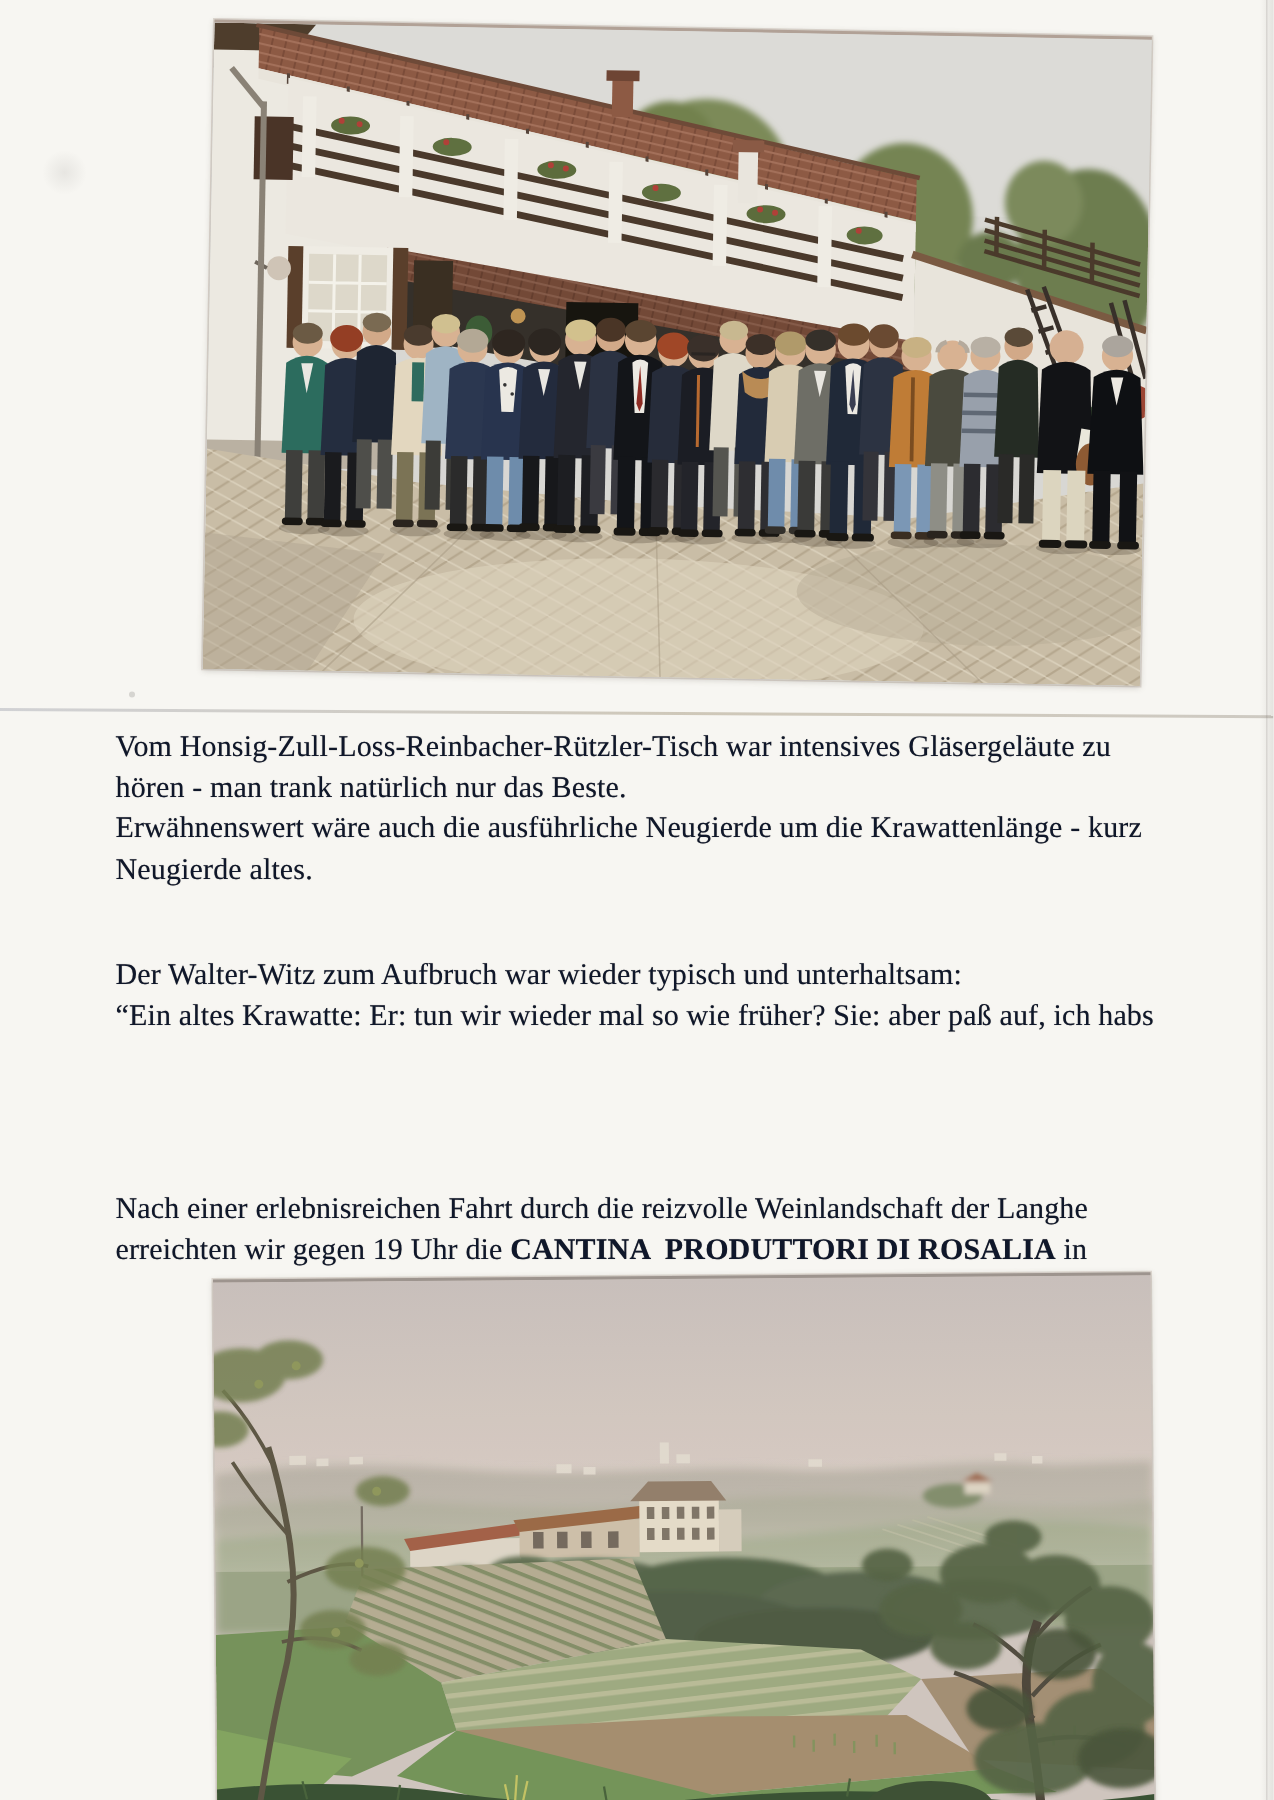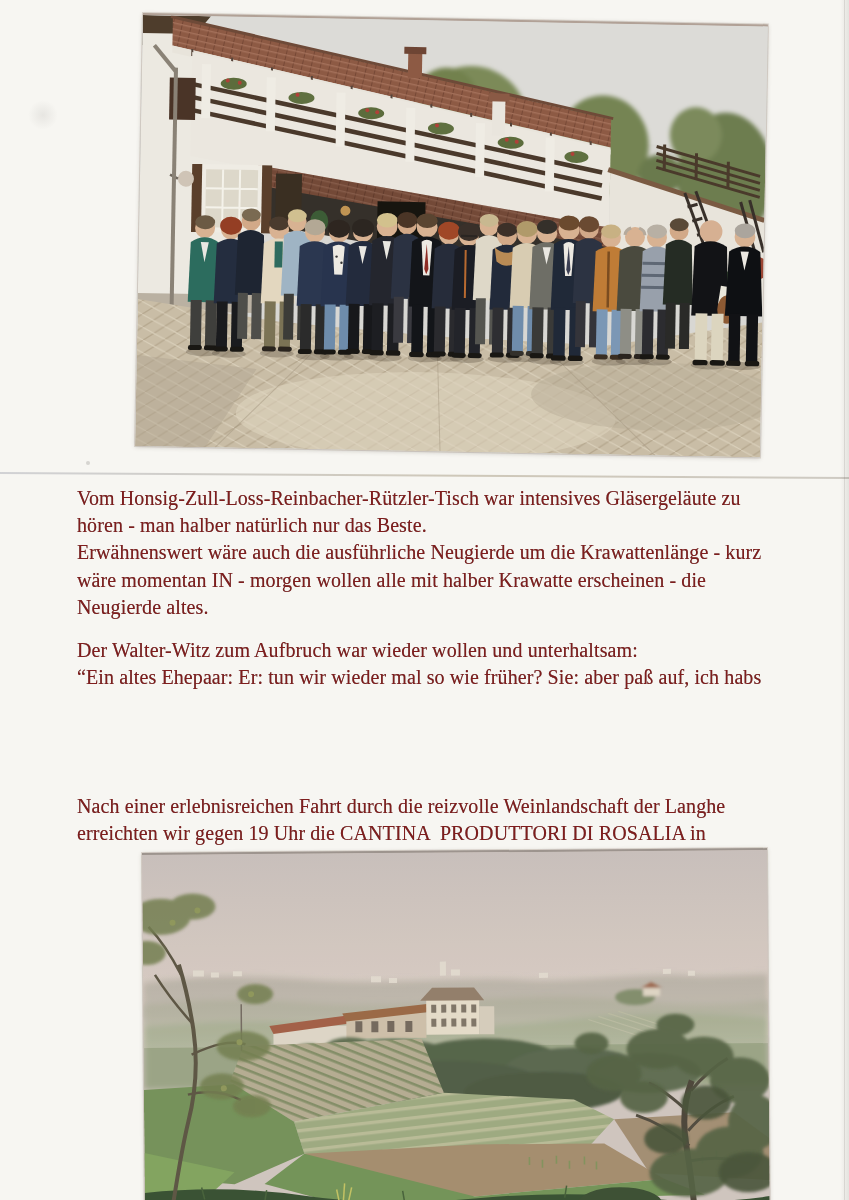--- a/index.html
+++ b/index.html
@@ -14,25 +14,25 @@
   .crease{position:absolute;left:0;top:472px;width:100%;height:2px;
         background:linear-gradient(to right,rgba(110,115,135,0.28),rgba(150,135,105,0.42) 55%,rgba(120,110,95,0.32));
         transform:rotate(0.33deg);transform-origin:left center;}
   .photo{position:absolute;margin:0;padding:0;overflow:hidden;
         box-shadow:0 1px 4px rgba(80,70,60,0.25),0 0 0 1px rgba(140,115,95,0.22);}
   .photo svg{display:block;width:100%;height:100%;}
   .photo-top{left:143px;top:13px;width:625px;height:431px;transform:rotate(1.05deg);transform-origin:0 0;
         border-top:2px solid rgba(130,95,75,0.45);background:#d8d7d3;}
   .photo-bottom{left:142px;top:853px;width:625px;height:362px;transform:rotate(-0.45deg);transform-origin:0 0;
         border-top:2px solid rgba(95,88,82,0.45);background:#cfc5bf;}
-  .para{position:absolute;left:77px;margin:0;color:#7f1d1d;font-size:20px;line-height:27.2px;
+  .para{position:absolute;left:77px;margin:0;color:#0f172a;font-size:20px;line-height:27.2px;
         letter-spacing:0.1px;text-shadow:0 0 0.5px rgba(40,35,30,0.55);}
   .p1{top:485px;} .p2{top:637px;} .p3{top:793px;}
   .tline{white-space:pre;}
-  .b{font-weight:400;}
+  .b{font-weight:700;}
 </style>
 </head>
 <body>
 
 <div class="page">
 
   <div class="smudge"></div>
   <div class="speck"></div>
   <div class="crease"></div>
   <div class="edge-line"></div>
@@ -464,28 +464,27 @@
           <rect x="3" y="-50" width="11" height="48" fill="#111215"></rect>
           <rect x="-16" y="-5" width="14" height="5" rx="2.5" fill="#191713"></rect>
           <rect x="2" y="-5" width="14" height="5" rx="2.5" fill="#191713"></rect>
         </g>
     </svg>
   </figure>
 
   <section>
     <p class="para p1">
       <span class="tline" style="display:block">Vom Honsig-Zull-Loss-Reinbacher-Rützler-Tisch war intensives Gläsergeläute zu</span>
-      <span class="tline" style="display:block">hören - man halber natürlich nur das Beste.</span>
+      <span class="tline" style="display:block">hören - man trank natürlich nur das Beste.</span>
       <span class="tline" style="display:block">Erwähnenswert wäre auch die ausführliche Neugierde um die Krawattenlänge - kurz</span>
-      <span class="tline" style="display:block">wäre momentan IN - morgen wollen alle mit halber Krawatte erscheinen - die</span>
       <span class="tline" style="display:block">Neugierde altes.</span>
     </p>
     <p class="para p2">
-      <span class="tline" style="display:block">Der Walter-Witz zum Aufbruch war wieder wollen und unterhaltsam:</span>
-      <span class="tline" style="display:block">“Ein altes Ehepaar: Er: tun wir wieder mal so wie früher? Sie: aber paß auf, ich habs</span>
+      <span class="tline" style="display:block">Der Walter-Witz zum Aufbruch war wieder typisch und unterhaltsam:</span>
+      <span class="tline" style="display:block">“Ein altes Krawatte: Er: tun wir wieder mal so wie früher? Sie: aber paß auf, ich habs</span>
     </p>
     <p class="para p3">
       <span class="tline" style="display:block">Nach einer erlebnisreichen Fahrt durch die reizvolle Weinlandschaft der Langhe</span>
       <span class="tline" style="display:block"><span>erreichten wir gegen 19 Uhr die </span><span class="b">CANTINA  PRODUTTORI DI ROSALIA</span><span> in</span></span>
     </p>
   </section>
 
   <figure class="photo photo-bottom">
     <svg viewBox="0 0 625 362" preserveAspectRatio="none">
       <defs>

